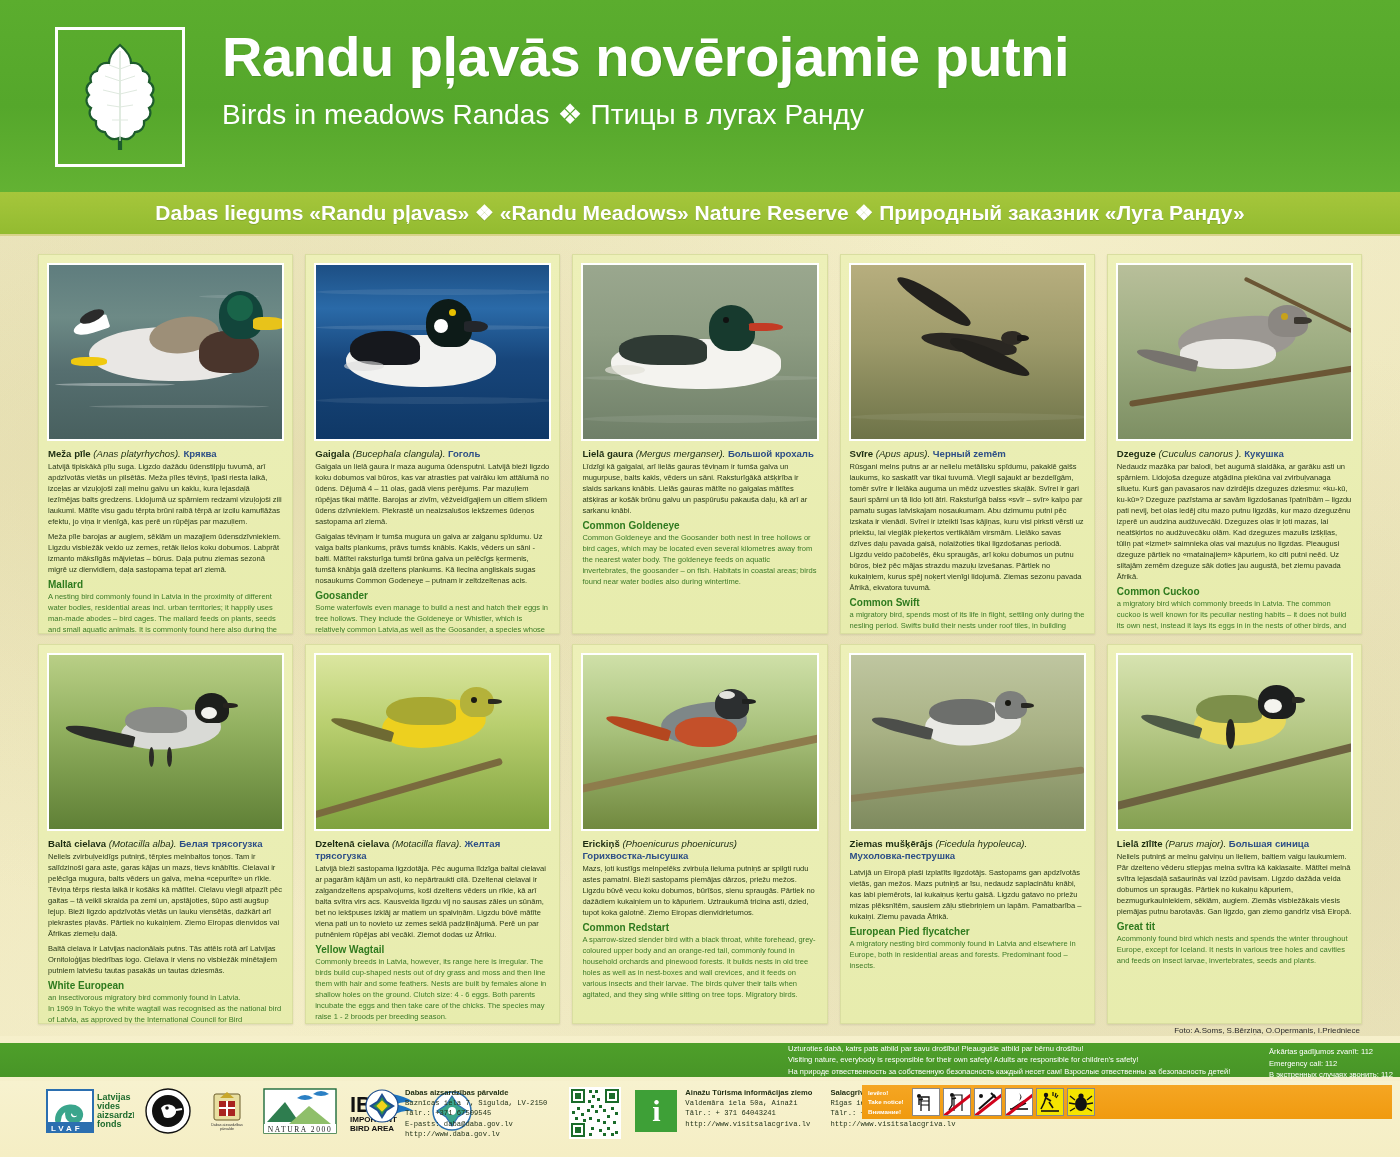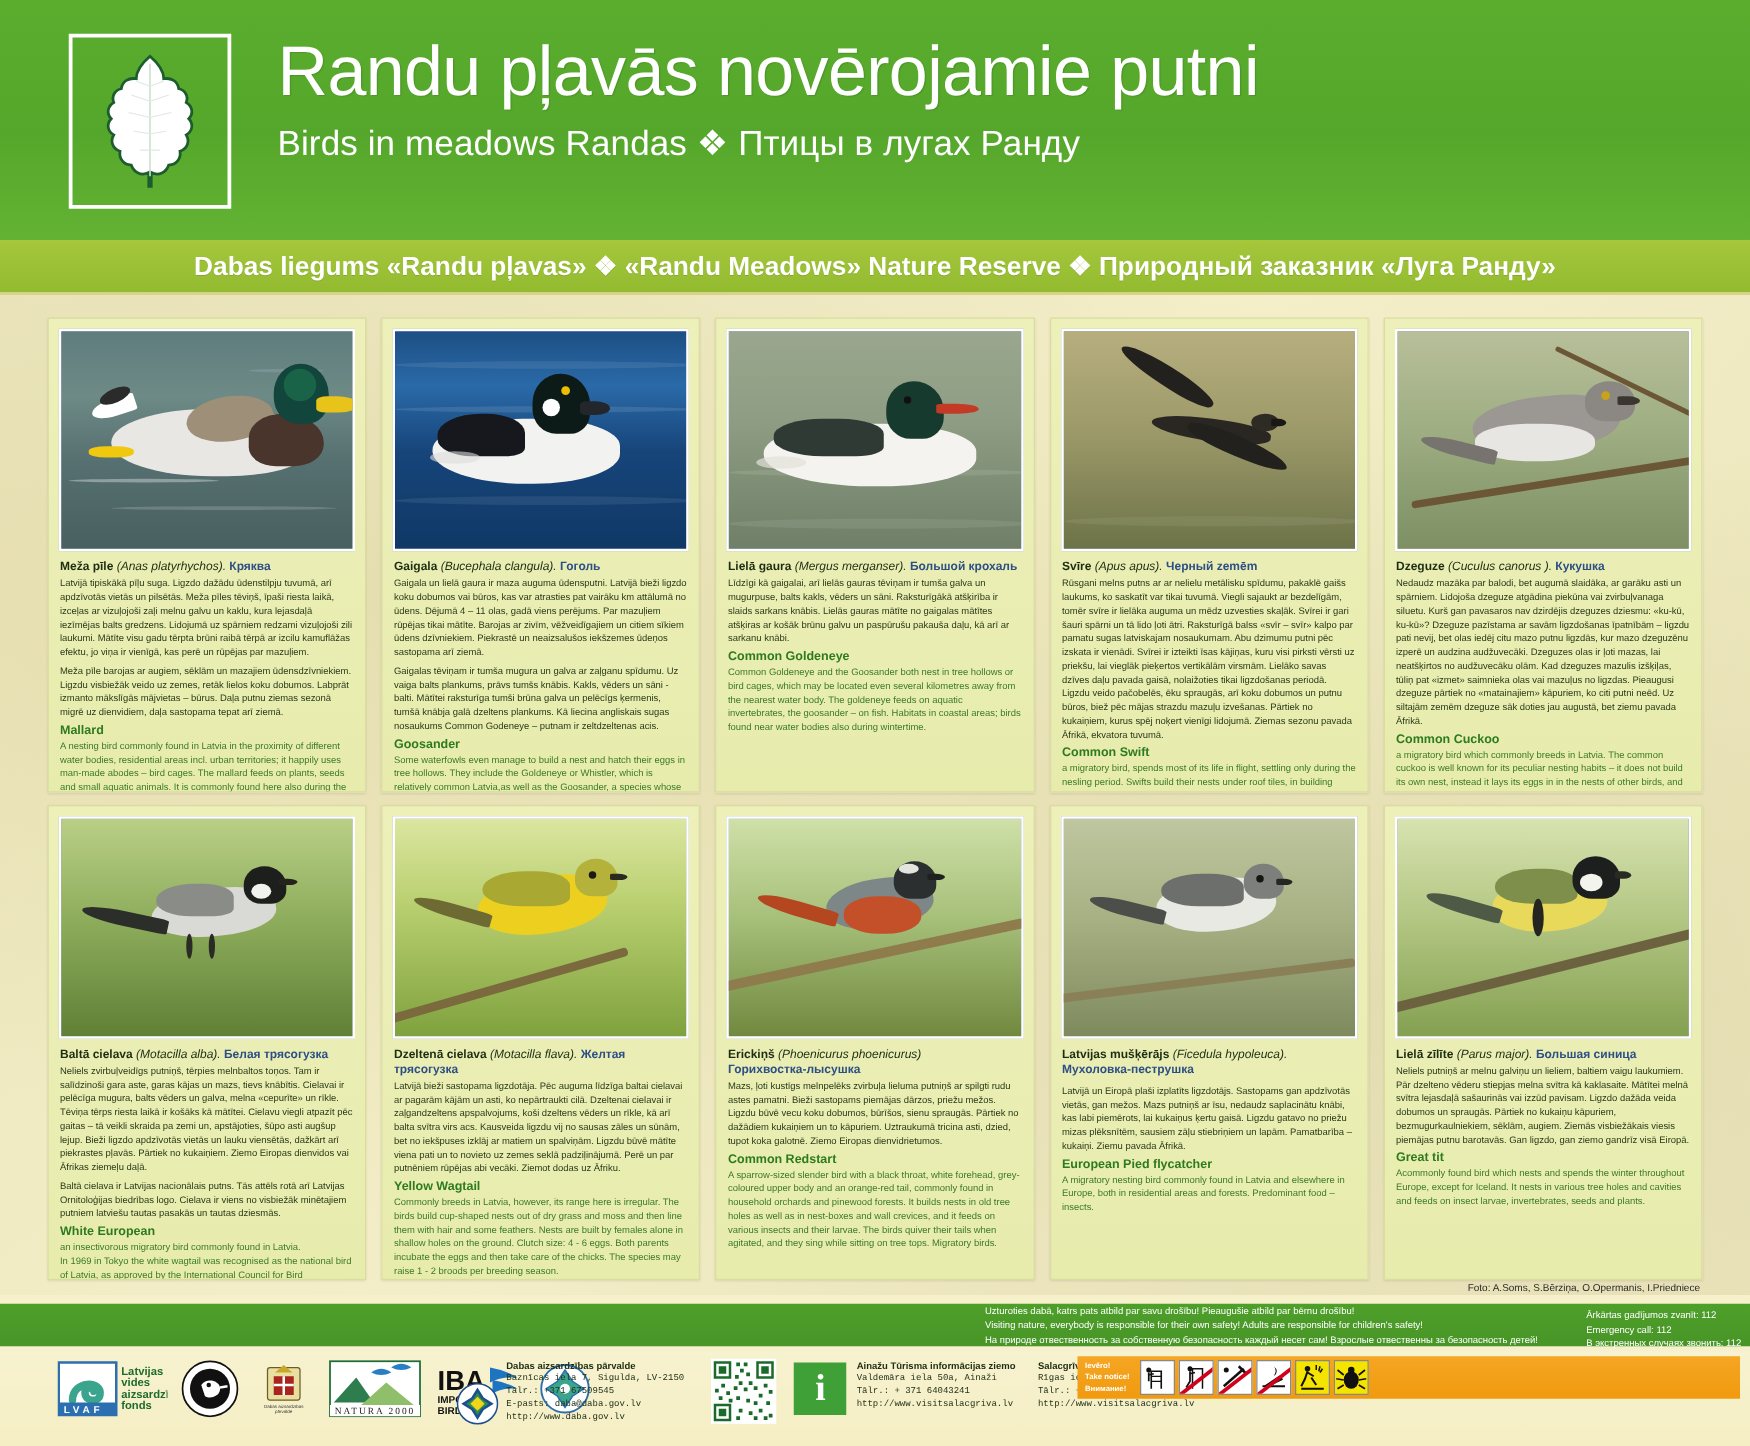--- a/index.html
+++ b/index.html
@@ -24,21 +24,21 @@
   }
   .logo-box {
     position: absolute; left: 55px; top: 27px;
     width: 130px; height: 140px;
     border: 3px solid #ffffff;
     display: flex; align-items: center; justify-content: center;
   }
   .oak-leaf { width: 74px; height: 112px; }
   .title-wrap { position: absolute; left: 222px; top: 26px; right: 20px; }
   .title-main {
-    color: #ffffff; font-size: 56px; font-weight: normal;
+    color: #ffffff; font-size: 56px; font-weight: bold;
     letter-spacing: -0.5px; line-height: 1.12;
     text-shadow: 1px 1px 1px rgba(0,0,0,.12);
   }
   .title-sub {
     color: #ffffff; font-size: 28px; font-weight: normal;
     margin-top: 9px; letter-spacing: 0.1px;
   }
 
   
   .subbar {
@@ -400,21 +400,21 @@
             <div class="e" style="left:74px;top:48px;width:96px;height:42px;background:#e9e9e4;border-radius:46% 44% 46% 50%;transform:rotate(-6deg);"></div>
             <div class="e" style="left:78px;top:44px;width:66px;height:26px;background:#6d6f6c;border-radius:50% 40% 25% 45%;"></div>
             <div class="e" style="left:144px;top:36px;width:32px;height:28px;background:#7d7f7c;border-radius:52% 55% 38% 44%;"></div>
             <div class="e" style="left:154px;top:45px;width:6px;height:6px;background:#16160f;border-radius:50%;"></div>
             <div class="e" style="left:170px;top:48px;width:13px;height:5px;background:#272722;border-radius:20% 70% 60% 20%;"></div>
             <div class="e" style="left:20px;top:66px;width:62px;height:12px;background:#4c4e4a;border-radius:50% 10% 10% 50%;transform:rotate(14deg);"></div>
           </div>
         </div>
         <div class="card-body">
           <div class="sp-lv">
-            <span>Latvijas mušķērājs</span> <i>(Ficedula hypoleuca).</i>
+            <span>Ziemas mušķērājs</span> <i>(Ficedula hypoleuca).</i>
             <span class="sp-ru2">Мухоловка-пеструшка</span>
           </div>
           <div class="gap"></div>
           <div class="txt-lv">Latvijā un Eiropā plaši izplatīts ligzdotājs. Sastopams gan apdzīvotās vietās, gan mežos. Mazs putniņš ar īsu, nedaudz saplacinātu knābi, kas labi piemērots, lai kukaiņus ķertu gaisā. Ligzdu gatavo no priežu mizas plēksnītēm, sausiem zāļu stiebriņiem un lapām. Pamatbarība – kukaiņi. Ziemu pavada Āfrikā.</div>
           <div class="sp-en">European Pied flycatcher</div>
           <div class="txt-en">A migratory nesting bird commonly found in Latvia and elsewhere in Europe, both in residential areas and forests.  Predominant food – insects.</div>
         </div>
       </div>
 
       <div class="card">
@@ -522,21 +522,21 @@
       <div class="logo-item">
         <svg width="42" height="44" viewBox="0 0 42 44">
           <circle cx="21" cy="22" r="19" fill="#fff" stroke="#2b6fb0" stroke-width="1.5"></circle>
           <path d="M21 7 L27 16 L36 22 L27 28 L21 37 L15 28 L6 22 L15 16 Z" fill="#3aa58c" stroke="#2b6fb0" stroke-width="1.2"></path>
           <circle cx="21" cy="22" r="4" fill="#fff"></circle>
         </svg>
       </div>
     </div>
 
     <div class="contacts">
-      <div class="contact-blk" style="display:flex;align-items:flex-end;">
+      <div class="contact-blk" style="display:flex;align-items:flex-start;">
         <svg width="34" height="34" viewBox="0 0 34 34" style="margin-right:6px;margin-top:2px">
           <circle cx="17" cy="17" r="16" fill="#fff" stroke="#1d4e8f" stroke-width="1.2"></circle>
           <path d="M17 4 L22 12 L30 17 L22 22 L17 30 L12 22 L4 17 L12 12 Z" fill="#1e4f8f"></path>
           <path d="M17 8 L20 13 L26 17 L20 21 L17 26 L14 21 L8 17 L14 13 Z" fill="#2f8f4a"></path>
           <rect x="13" y="13" width="8" height="8" fill="#f2d41a" transform="rotate(45 17 17)"></rect>
         </svg>
         <div>
           <div class="c-title">Dabas aizsardzības pārvalde</div>
           <div class="c-line">Baznīcas iela 7, Sigulda, LV-2150</div>
           <div class="c-line">Tālr.: +371 67509545</div>

